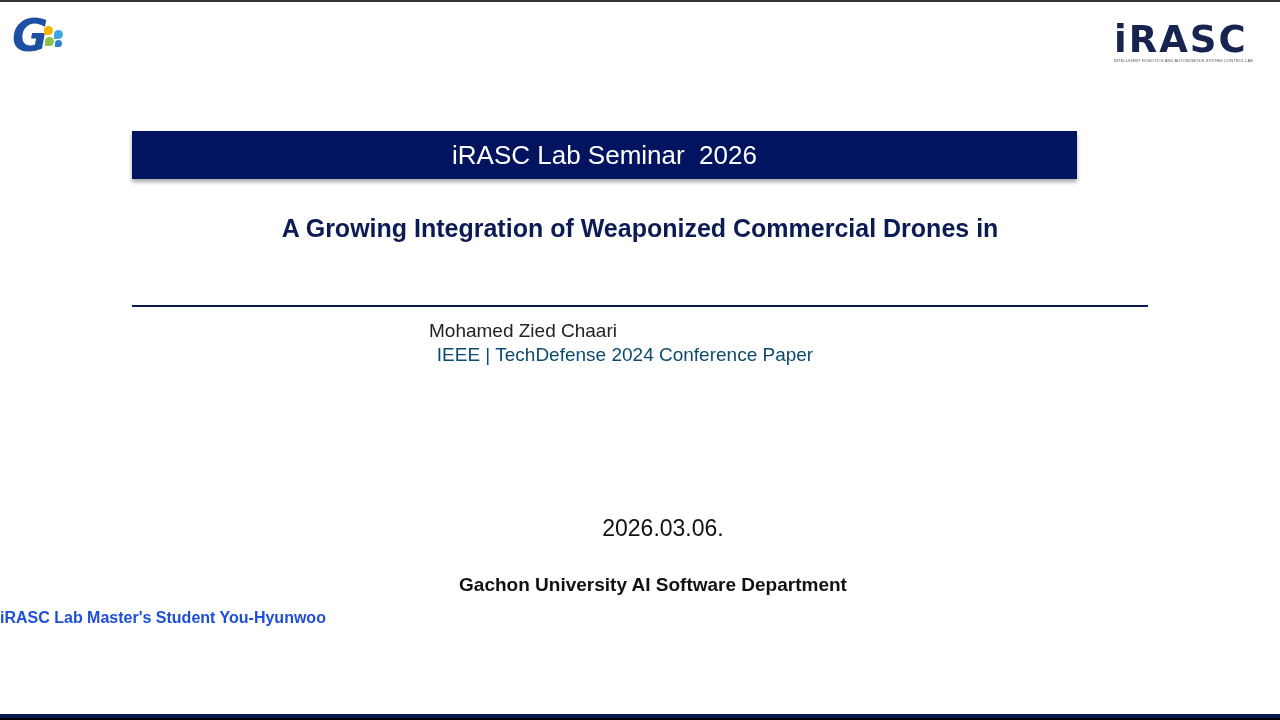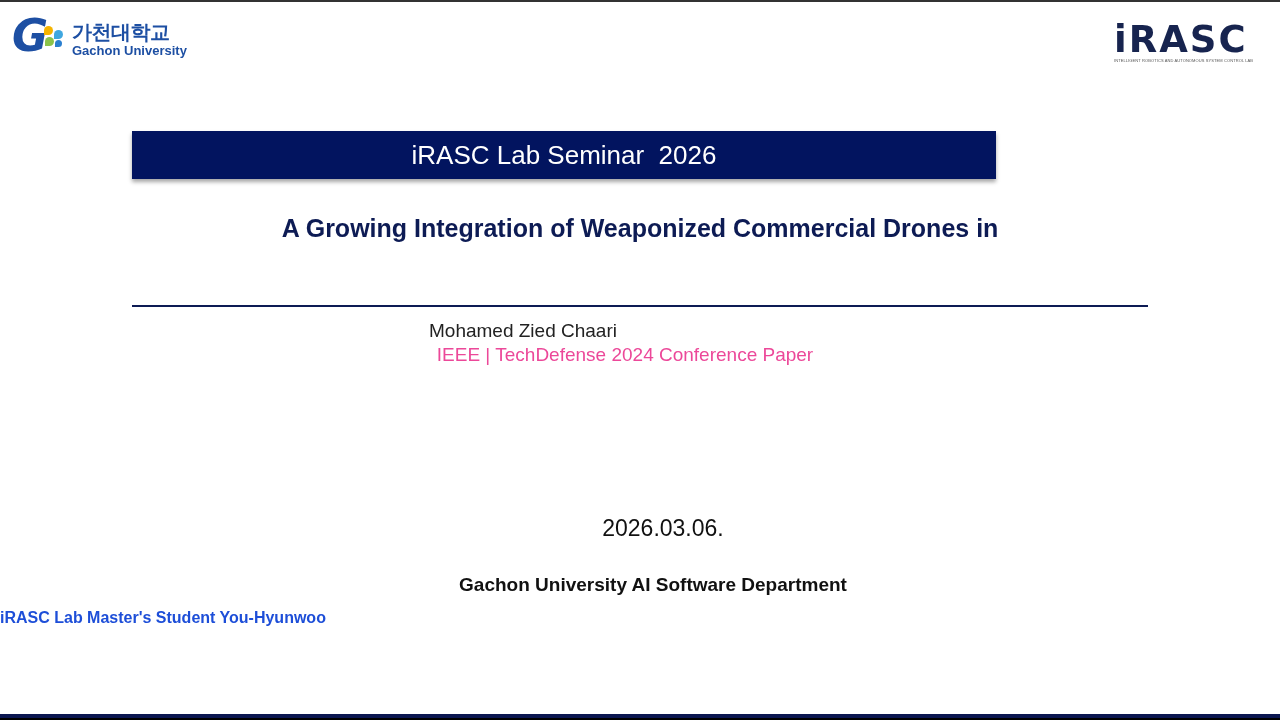--- a/index.html
+++ b/index.html
@@ -17,48 +17,44 @@
   .p3 { left:33px; top:19px; background:#8bc34a; }
   .p4 { left:43px; top:22px; background:#2a7fd0; width:7px; height:7px; }
   .gachon-text { margin-left:8px; color:#1d4fa3; }
   .gachon-ko { font-family:"DejaVu Sans", sans-serif; font-size:20px; font-weight:bold; line-height:22px; letter-spacing:-0.5px; }
   .gachon-en { font-size:13px; font-weight:bold; line-height:15px; }
 
   .irasc-logo { position:absolute; left:1114px; top:22px; width:158px; text-align:left; }
   .irasc-word { font-family:"DejaVu Sans", sans-serif; font-weight:bold; font-size:37px; color:#17244f; letter-spacing:2px; line-height:36px; }
   .irasc-sub { font-size:4px; color:#555; letter-spacing:0.1px; white-space:nowrap; line-height:6px; }
 
-  .seminar-bar { position:absolute; left:132px; top:131px; width:864px; height:48px; background:#02145f; box-shadow:0 3px 4px rgba(0,0,0,0.35); display:flex; align-items:center; justify-content:center; color:#fff; font-size:26px; }
+  .seminar-bar { position:absolute; left:132px; top:131px; width:945px; height:48px; background:#02145f; box-shadow:0 3px 4px rgba(0,0,0,0.35); display:flex; align-items:center; justify-content:center; color:#fff; font-size:26px; }
 
   .paper-title { position:absolute; left:132px; top:208px; width:1016px; text-align:center; color:#0d1b54; font-weight:bold; font-size:25px; line-height:40px; }
   .divider { position:absolute; left:132px; top:305px; width:1016px; height:2px; background:#0d1b54; }
 
   .author { position:absolute; left:0; top:319px; width:1046px; text-align:center; font-size:19px; color:#222; line-height:24px; }
-  .venue { position:absolute; left:0; top:343px; width:1250px; text-align:center; font-size:19px; color:#ec4899; line-height:24px; }
+  .venue { position:absolute; left:0; top:343px; width:1250px; text-align:center; font-size:19px; color:#0c4a6e; line-height:24px; }
 
   .date { position:absolute; left:0; top:515px; width:1280px; text-align:center; font-size:23px; color:#111;padding-left:23px; }
   .dept { position:absolute; left:0; top:574px; width:1250px; text-align:center; font-size:19px; font-weight:bold; color:#111;padding-left:28px; }
   .student { position:absolute; left:0; top:609px; width:1250px; text-align:left; font-size:16px; font-weight:bold; color:#1d4ed8; }
 </style>
 </head>
 <body>
 
 <div class="top-edge"></div>
 
 <div class="gachon-logo">
   <div class="g-mark">
     <span class="g-letter">G</span>
     <span class="petal p1"></span>
       <span class="petal p2"></span>
       <span class="petal p3"></span>
       <span class="petal p4"></span>
-  </div>
-  <div class="gachon-text">
-    <div class="gachon-ko">가천대학교</div>
-    <div class="gachon-en">Gachon University</div>
   </div>
 </div>
 
 <div class="irasc-logo">
   <div class="irasc-word">iRASC</div>
   <div class="irasc-sub">INTELLIGENT ROBOTICS AND AUTONOMOUS SYSTEM CONTROL LAB</div>
 </div>
 
 <div class="seminar-bar">
   <span style="white-space:pre">iRASC Lab Seminar  2026</span>

